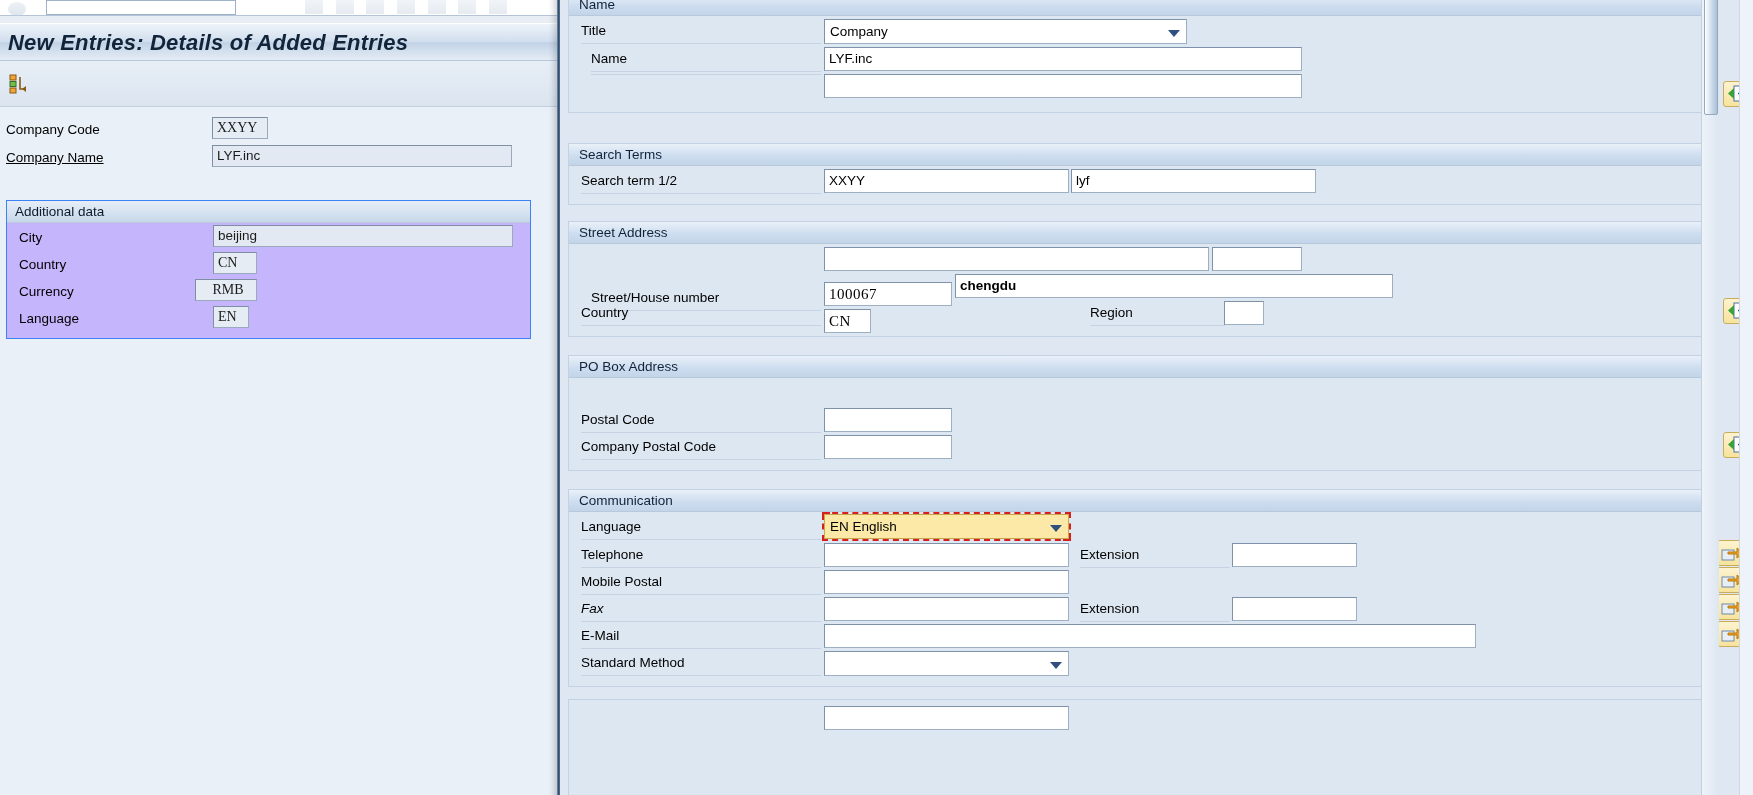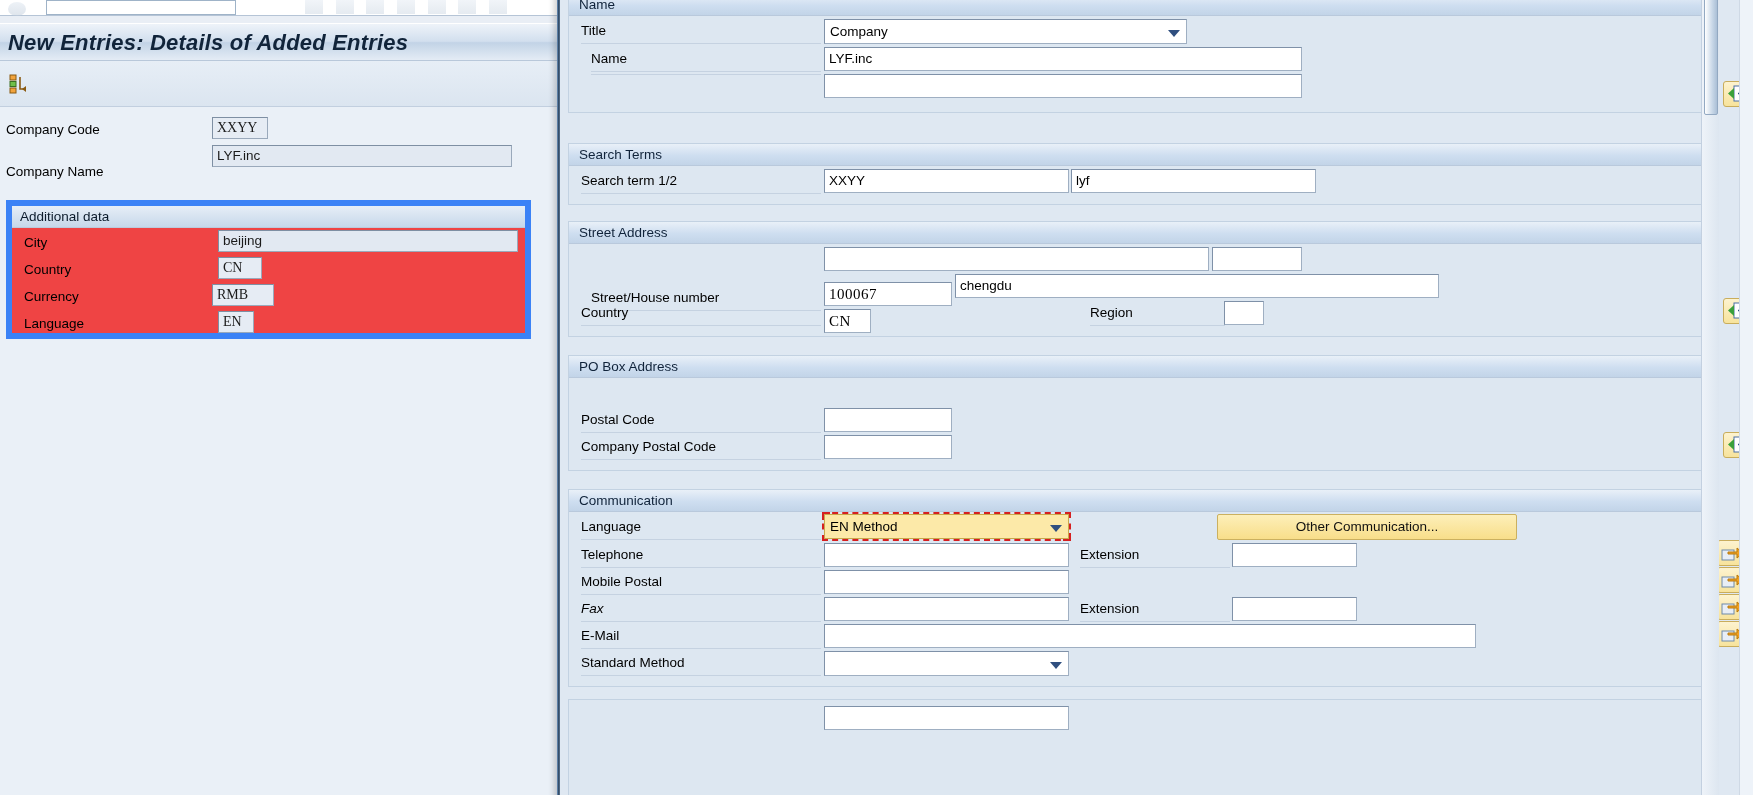--- a/index.html
+++ b/index.html
@@ -82,22 +82,22 @@
     font-family: "Liberation Serif", serif;
     font-size: 14px; padding-left: 4px; color: #1b1b1b;
   }
   .lfield.wide {
     background: #e2e9f2;
     font-family: "Liberation Sans", sans-serif;
     font-size: 13.5px;
   }
   .group-box {
     position: absolute;
-    border: 6px solid #3b82f6;
-    background: #ef4444;
+    border: 1px solid #3b82f6;
+    background: #c4b5fd;
   }
   .group-hdr {
     position: absolute; left: 0; top: 0; height: 22px; width: 100%;
     background: linear-gradient(to bottom, #e6eef7, #c7d8ea);
     border-bottom: 1px solid #bccbdc;
     font-size: 13.5px; line-height: 21px; padding-left: 8px;
     color: #0c1b2b;
   }
 
   
@@ -248,40 +248,40 @@
     </div>
 
     <div class="left-area">
 
       <div class="lrow" style="left:0; top:10px; width:520px;">
         <div class="llabel" style="top:2px;">Company Code</div>
         <div class="lfield" style="left:212px; top:0; width:56px;">XXYY</div>
       </div>
 
       <div class="lrow" style="left:0; top:38px; width:520px;">
-        <div class="llabel" style="top:16px;">Company Name</div>
+        <div class="llabel" style="top:2px;text-decoration:underline;">Company Name</div>
         <div class="lfield wide" style="left:212px; top:0; width:300px;">LYF.inc</div>
       </div>
 
       <div class="group-box" style="left:6px; top:93px; width:525px; height:139px;">
         <div class="group-hdr">Additional data</div>
 
         <div class="lrow" style="left:0; top:24px; width:520px;">
           <div class="llabel" style="left:12px; top:2px;">City</div>
           <div class="lfield wide" style="left:206px; top:0; width:300px;">beijing</div>
         </div>
 
         <div class="lrow" style="left:0; top:51px; width:520px;">
           <div class="llabel" style="left:12px; top:2px;">Country</div>
           <div class="lfield" style="left:206px; top:0; width:44px;">CN</div>
         </div>
 
         <div class="lrow" style="left:0; top:78px; width:520px;">
           <div class="llabel" style="left:12px; top:2px;">Currency</div>
-          <div class="lfield" style="left:200px; top:0; width:62px;">RMB</div>
+          <div class="lfield" style="left:188px; top:0; width:62px;text-align:center;">RMB</div>
         </div>
 
         <div class="lrow" style="left:0; top:105px; width:520px;">
           <div class="llabel" style="left:12px; top:2px;">Language</div>
           <div class="lfield" style="left:206px; top:0; width:36px;">EN</div>
         </div>
       </div>
     </div>
   </div>
 
@@ -333,21 +333,21 @@
         <div class="sec-hdr">Street Address</div>
 
         <div class="frow" style="left:0; top:25px; width:100%;">
           <div class="flabel underline" style="left:22px; top:0; width:230px;margin-top:39px;">Street/House number</div>
           <div class="inp" style="left:255px; top:0; width:385px;"></div>
           <div class="inp" style="left:643px; top:0; width:90px;"></div>
         </div>
 
         <div class="frow" style="left:0; top:52px; width:100%;">
           <div class="inp serif" style="left:255px; top:0; width:128px;">100067</div>
-          <div class="inp" style="left:386px; top:0; width:484px;">chengdu</div>
+          <div class="inp" style="left:386px; top:0; width:438px;font-weight:bold;">chengdu</div>
         </div>
 
         <div class="frow" style="left:0; top:79px; width:100%;">
           <div class="flabel underline" style="left:12px; top:0; width:240px;">Country</div>
           <div class="inp serif" style="left:255px; top:0; width:47px;">CN</div>
           <div class="flabel underline" style="left:521px; top:0; width:135px;">Region</div>
           <div class="inp" style="left:655px; top:0; width:40px;"></div>
         </div>
       </div>
 
@@ -381,24 +381,23 @@
           <path d="M1 9.5 L7 4 L7 15 Z" fill="#3aa03a"></path>
         </svg>
       </div>
 
       <div class="sec" style="left:8px; top:496px; width:1140px; height:198px;">
         <div class="sec-hdr">Communication</div>
 
         <div class="frow" style="left:0; top:25px; width:100%;">
           <div class="flabel underline" style="left:12px; top:0; width:240px;">Language</div>
           <div class="dd focused" style="left:255px; top:-1px; width:245px;">
-            <span>EN Method</span>
+            <span>EN English</span>
             <span class="arrow"></span>
           </div>
-          <div class="btn-yellow" style="left:648px; top:-1px; width:300px;">Other Communication...</div>
         </div>
 
         <div class="frow" style="left:0; top:53px; width:100%;">
           <div class="flabel underline" style="left:12px; top:0; width:240px;">Telephone</div>
           <div class="inp" style="left:255px; top:0; width:245px;"></div>
           <div class="flabel underline" style="left:511px; top:0; width:150px;">Extension</div>
           <div class="inp" style="left:663px; top:0; width:125px;"></div>
         </div>
 
         <div class="frow" style="left:0; top:80px; width:100%;">

